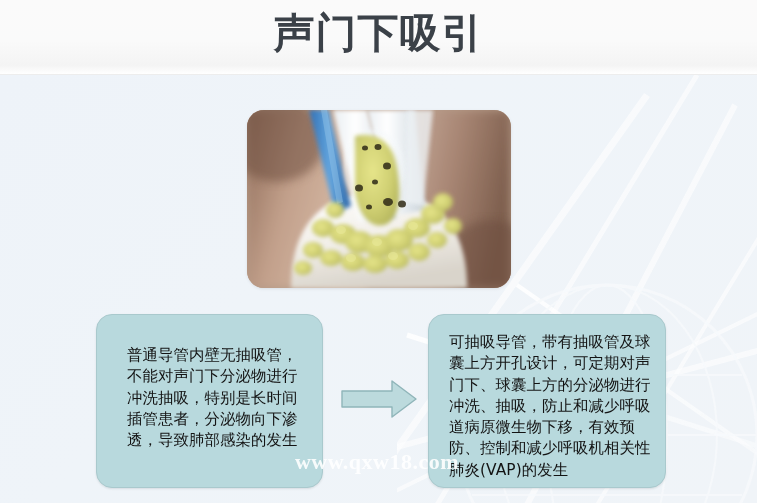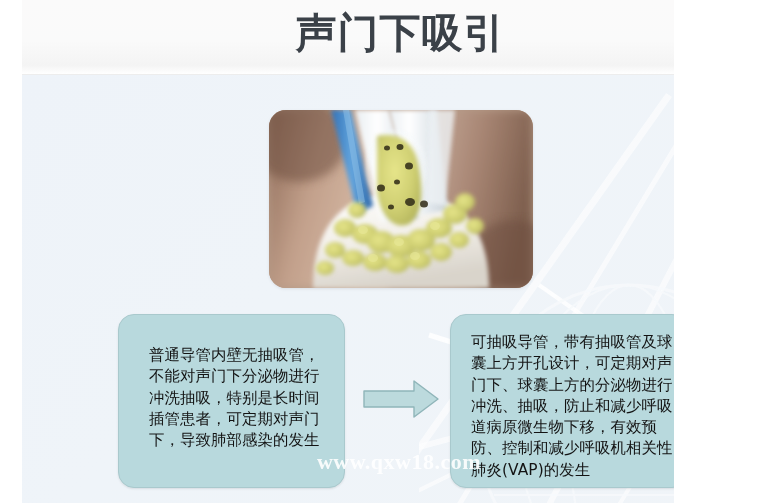--- a/index.html
+++ b/index.html
@@ -10,25 +10,24 @@
   body {
     width: 757px;
     height: 503px;
     overflow: hidden;
     font-family: "DejaVu Sans", "Liberation Sans", sans-serif;
     background: #ffffff;
   }
 
   .slide {
     position: relative;
-    width: 652px;
+    width: 757px;
     height: 503px;
     overflow: hidden;
     background: #eff4f9;
-    margin-left: 22px;
   }
 
   
   .header {
     position: absolute;
     left: 0;
     top: 0;
     width: 757px;
     height: 75px;
     background: linear-gradient(180deg, #fbfafa 0%, #fafafa 55%, #f4f4f4 88%, #ffffff 100%);
@@ -287,21 +286,21 @@
         <ellipse cx="94" cy="120" rx="5" ry="4"></ellipse>
         <ellipse cx="130" cy="132" rx="5" ry="4"></ellipse>
         <ellipse cx="166" cy="116" rx="5" ry="4"></ellipse>
         <ellipse cx="104" cy="148" rx="5" ry="4"></ellipse>
         <ellipse cx="146" cy="146" rx="5" ry="4"></ellipse>
       </g>
     </svg>
   </div>
 
   <div class="infobox left">
-    <div class="txt">普通导管内壁无抽吸管，不能对声门下分泌物进行冲洗抽吸，特别是长时间插管患者，可定期对声门下，导致肺部感染的发生</div>
+    <div class="txt">普通导管内壁无抽吸管，不能对声门下分泌物进行冲洗抽吸，特别是长时间插管患者，分泌物向下渗透，导致肺部感染的发生</div>
   </div>
 
   <div class="arrow">
     <svg width="78" height="42" viewBox="0 0 78 42">
       <polygon points="2,13 52,13 52,3 76,21 52,39 52,29 2,29" fill="#bcdadd" stroke="#8fb5b9" stroke-width="1.4" stroke-linejoin="round"></polygon>
     </svg>
   </div>
 
   <div class="infobox right">
     <div class="txt">可抽吸导管，带有抽吸管及球囊上方开孔设计，可定期对声门下、球囊上方的分泌物进行冲洗、抽吸，防止和减少呼吸道病原微生物下移，有效预防、控制和减少呼吸机相关性肺炎(VAP)的发生</div>

